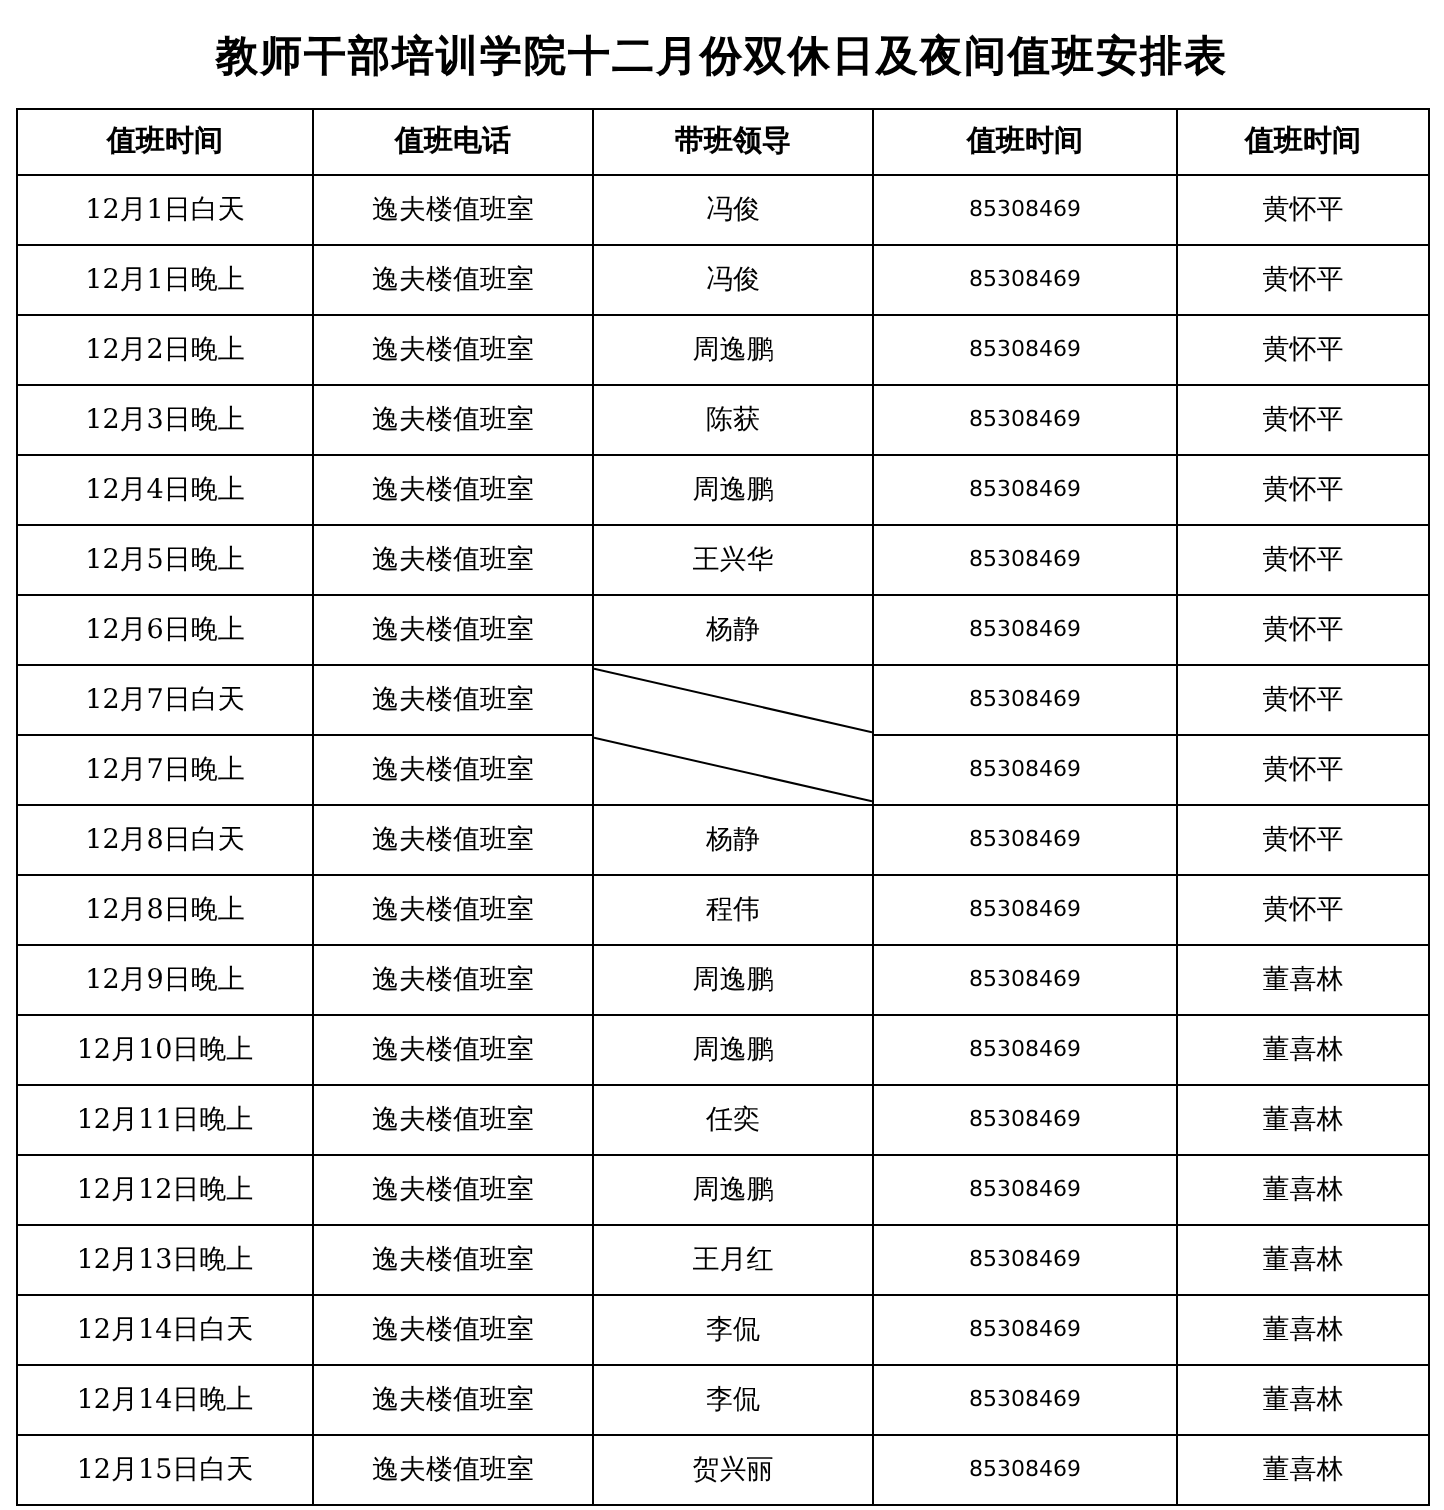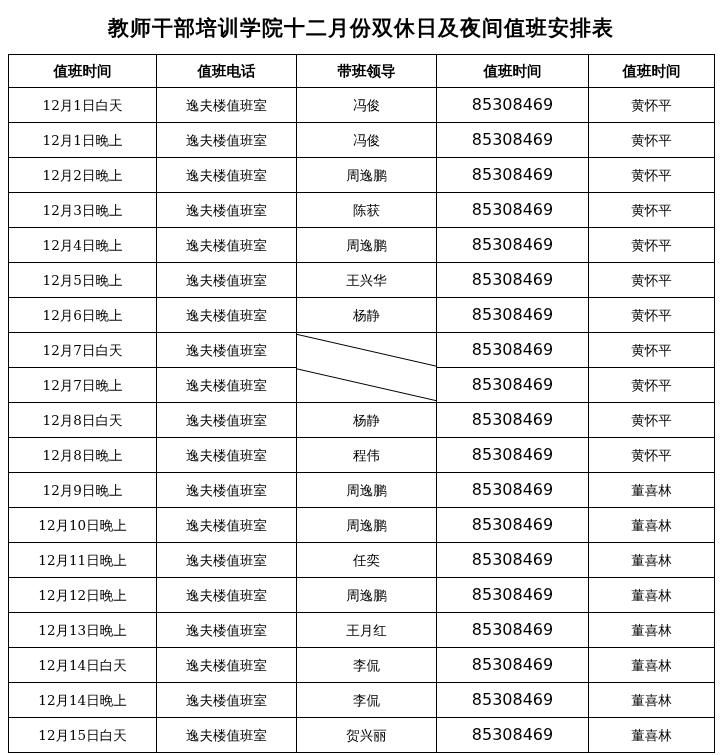--- a/index.html
+++ b/index.html
@@ -48,21 +48,21 @@
     overflow: hidden;
   }
   table.schedule th {
     font-weight: bold;
     font-size: 14.5px;
     height: 32px;
     line-height: 32px;
   }
   table.schedule td.num {
     font-family: "DejaVu Sans", "Liberation Sans", sans-serif;
-    font-size: 16px;
+    font-size: 11px;
   }
   col.c0 { width: 148px; }
   col.c1 { width: 140px; }
   col.c2 { width: 140px; }
   col.c3 { width: 152px; }
   col.c4 { width: 126px; }
 
   
   td.diagonal {
     position: relative;

